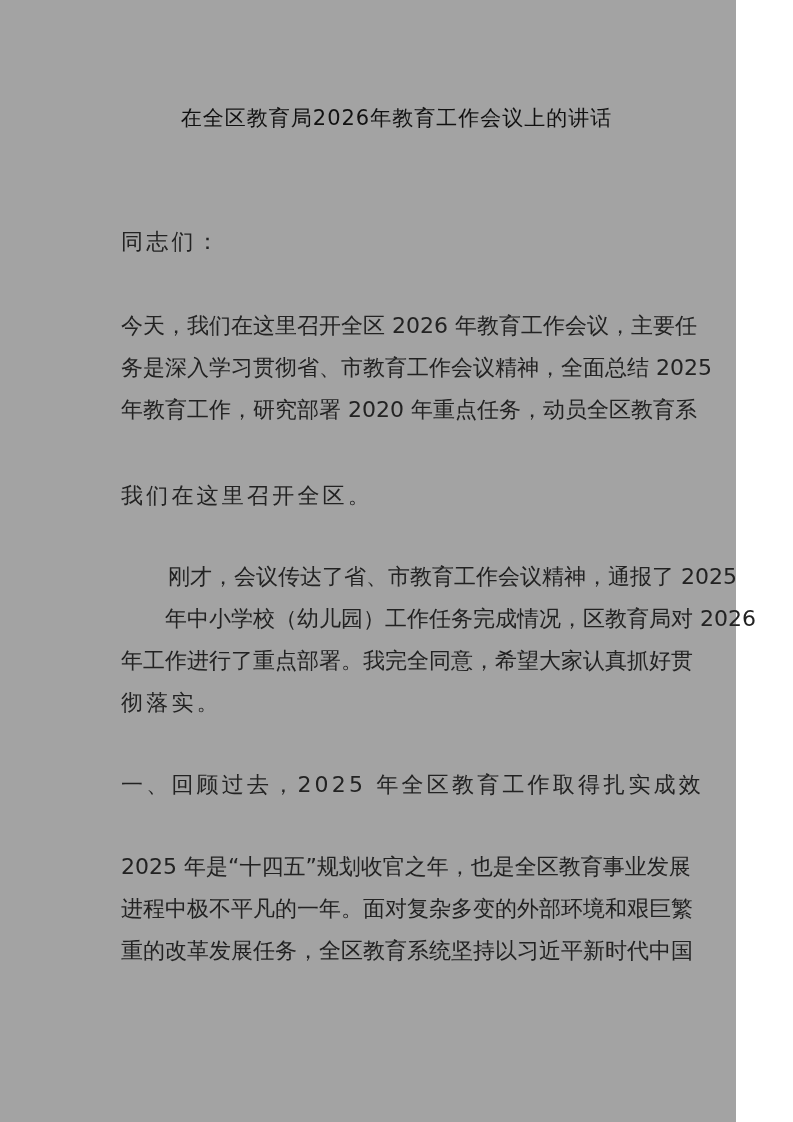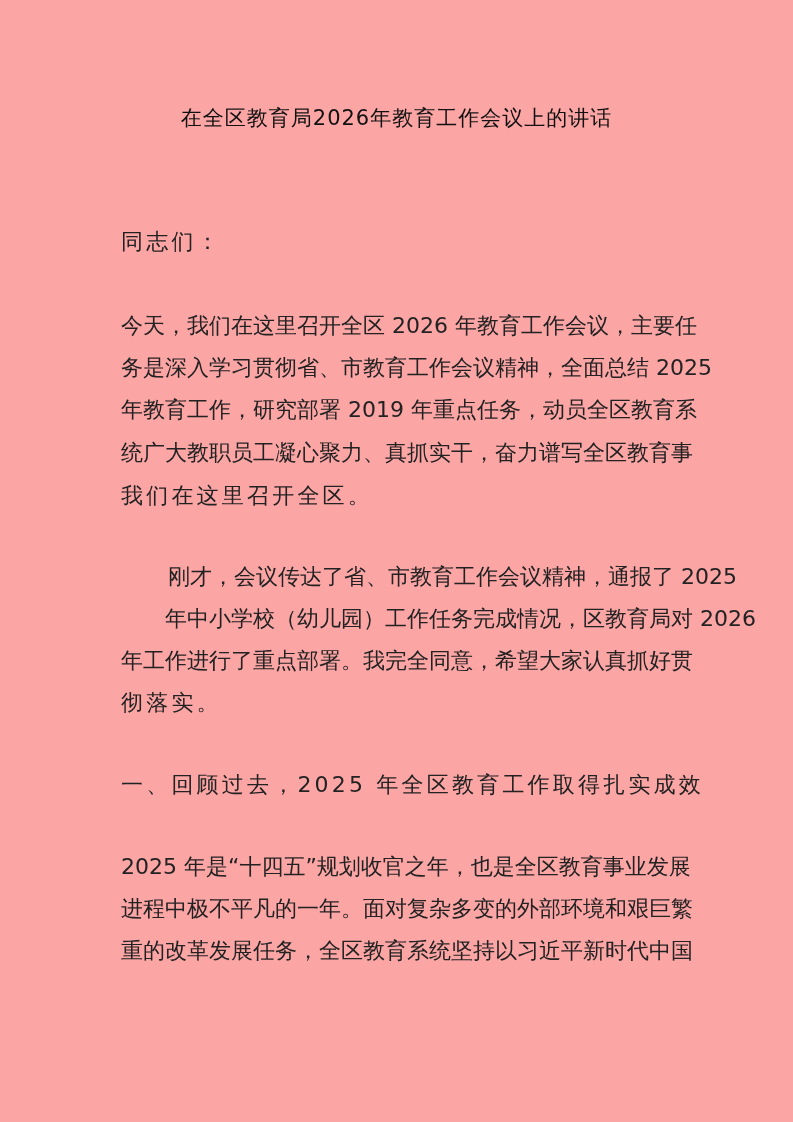--- a/index.html
+++ b/index.html
@@ -1,36 +1,35 @@
 <!DOCTYPE html>
 <html><head>
 <meta charset="utf-8">
 <style>
   html, body { margin: 0; padding: 0; background: #ffffff; }
   body { width: 793px; height: 1122px; position: relative; overflow: hidden;
          font-family: "DejaVu Sans", "Liberation Sans", sans-serif; color: #1a1a1a; }
-  .page { position: absolute; left: 0; top: 0; width: 793px; height: 1122px; background: #fca5a5; text-decoration: underline; }
+  .page { position: absolute; left: 0; top: 0; width: 736px; height: 1122px; background: #a3a3a3; text-decoration: underline; }
   .title { position: absolute; left: 0; width: 793px; top: 102px; text-align: center;
            font-size: 21px; line-height: 32px; letter-spacing: 1px; color: #111; }
   .line { position: absolute; left: 121px; width: 556px; font-size: 22px; line-height: 28px;
           white-space: nowrap; color: #222; letter-spacing: 3.2px; }
   .line.j { text-align: justify; text-align-last: justify; letter-spacing: 0; }
 </style>
 </head>
 <body>
 
 <div class="page">
   <div class="title">在全区教育局2026年教育工作会议上的讲话</div>
 
   <div class="line" style="top:228px;">同志们：</div>
 
   <div class="line j" style="top:312px;">今天，我们在这里召开全区 2026 年教育工作会议，主要任</div>
   <div class="line j" style="top:354px;">务是深入学习贯彻省、市教育工作会议精神，全面总结 2025</div>
-  <div class="line j" style="top:396px;">年教育工作，研究部署 2019 年重点任务，动员全区教育系</div>
-  <div class="line j" style="top:439px;">统广大教职员工凝心聚力、真抓实干，奋力谱写全区教育事</div>
+  <div class="line j" style="top:396px;">年教育工作，研究部署 2020 年重点任务，动员全区教育系</div>
   <div class="line" style="top:482px;">我们在这里召开全区。</div>
 
   <div class="line j" style="top:563px;margin-left:47px;">刚才，会议传达了省、市教育工作会议精神，通报了 2025</div>
   <div class="line j" style="top:605px;margin-left:44px;">年中小学校（幼儿园）工作任务完成情况，区教育局对 2026</div>
   <div class="line j" style="top:647px;">年工作进行了重点部署。我完全同意，希望大家认真抓好贯</div>
   <div class="line" style="top:689px;">彻落实。</div>
 
   <div class="line" style="top:771px;">一、回顾过去，2025 年全区教育工作取得扎实成效</div>
 
   <div class="line j" style="top:853px;">2025 年是“十四五”规划收官之年，也是全区教育事业发展</div>

